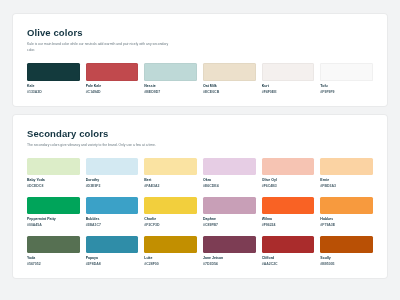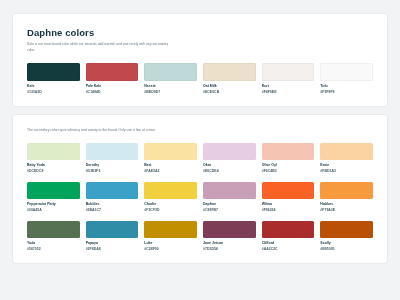--- a/index.html
+++ b/index.html
@@ -60,21 +60,21 @@
   }
 
   .brand-row .swatch-chip { height: 18px; }
 </style>
 </head>
 <body>
 
 <div class="page">
 
   <section class="card">
-    <div class="card-title">Daphne colors</div>
+    <div class="card-title">Olive colors</div>
     <div class="card-sub">Kale is our main brand color while our neutrals add warmth and pair nicely with any secondary color.</div>
     <div class="swatch-row brand-row">
       <div class="swatch-cell">
         <div class="swatch-chip bordered" style="background-color: rgb(19, 58, 61);"></div>
         <div class="swatch-name">Kale</div>
         <div class="swatch-hex">#133A3D</div>
       </div>
       <div class="swatch-cell">
         <div class="swatch-chip bordered" style="background-color: rgb(193, 73, 77);"></div>
         <div class="swatch-name">Pale Kale</div>
@@ -97,20 +97,21 @@
       </div>
       <div class="swatch-cell">
         <div class="swatch-chip bordered" style="background-color: rgb(249, 249, 249);"></div>
         <div class="swatch-name">Tofu</div>
         <div class="swatch-hex">#F9F9F9</div>
       </div>
     </div>
   </section>
 
   <section class="card">
+    <div class="card-title">Secondary colors</div>
     <div class="card-sub">The secondary colors give vibrancy and variety to the brand. Only use a few at a time.</div>
 
     <div class="swatch-row">
       <div class="swatch-cell">
         <div class="swatch-chip" style="background-color: rgb(220, 237, 200);"></div>
         <div class="swatch-name">Baby Yoda</div>
         <div class="swatch-hex">#DCEDC8</div>
       </div>
       <div class="swatch-cell">
         <div class="swatch-chip" style="background-color: rgb(211, 233, 242);"></div>

